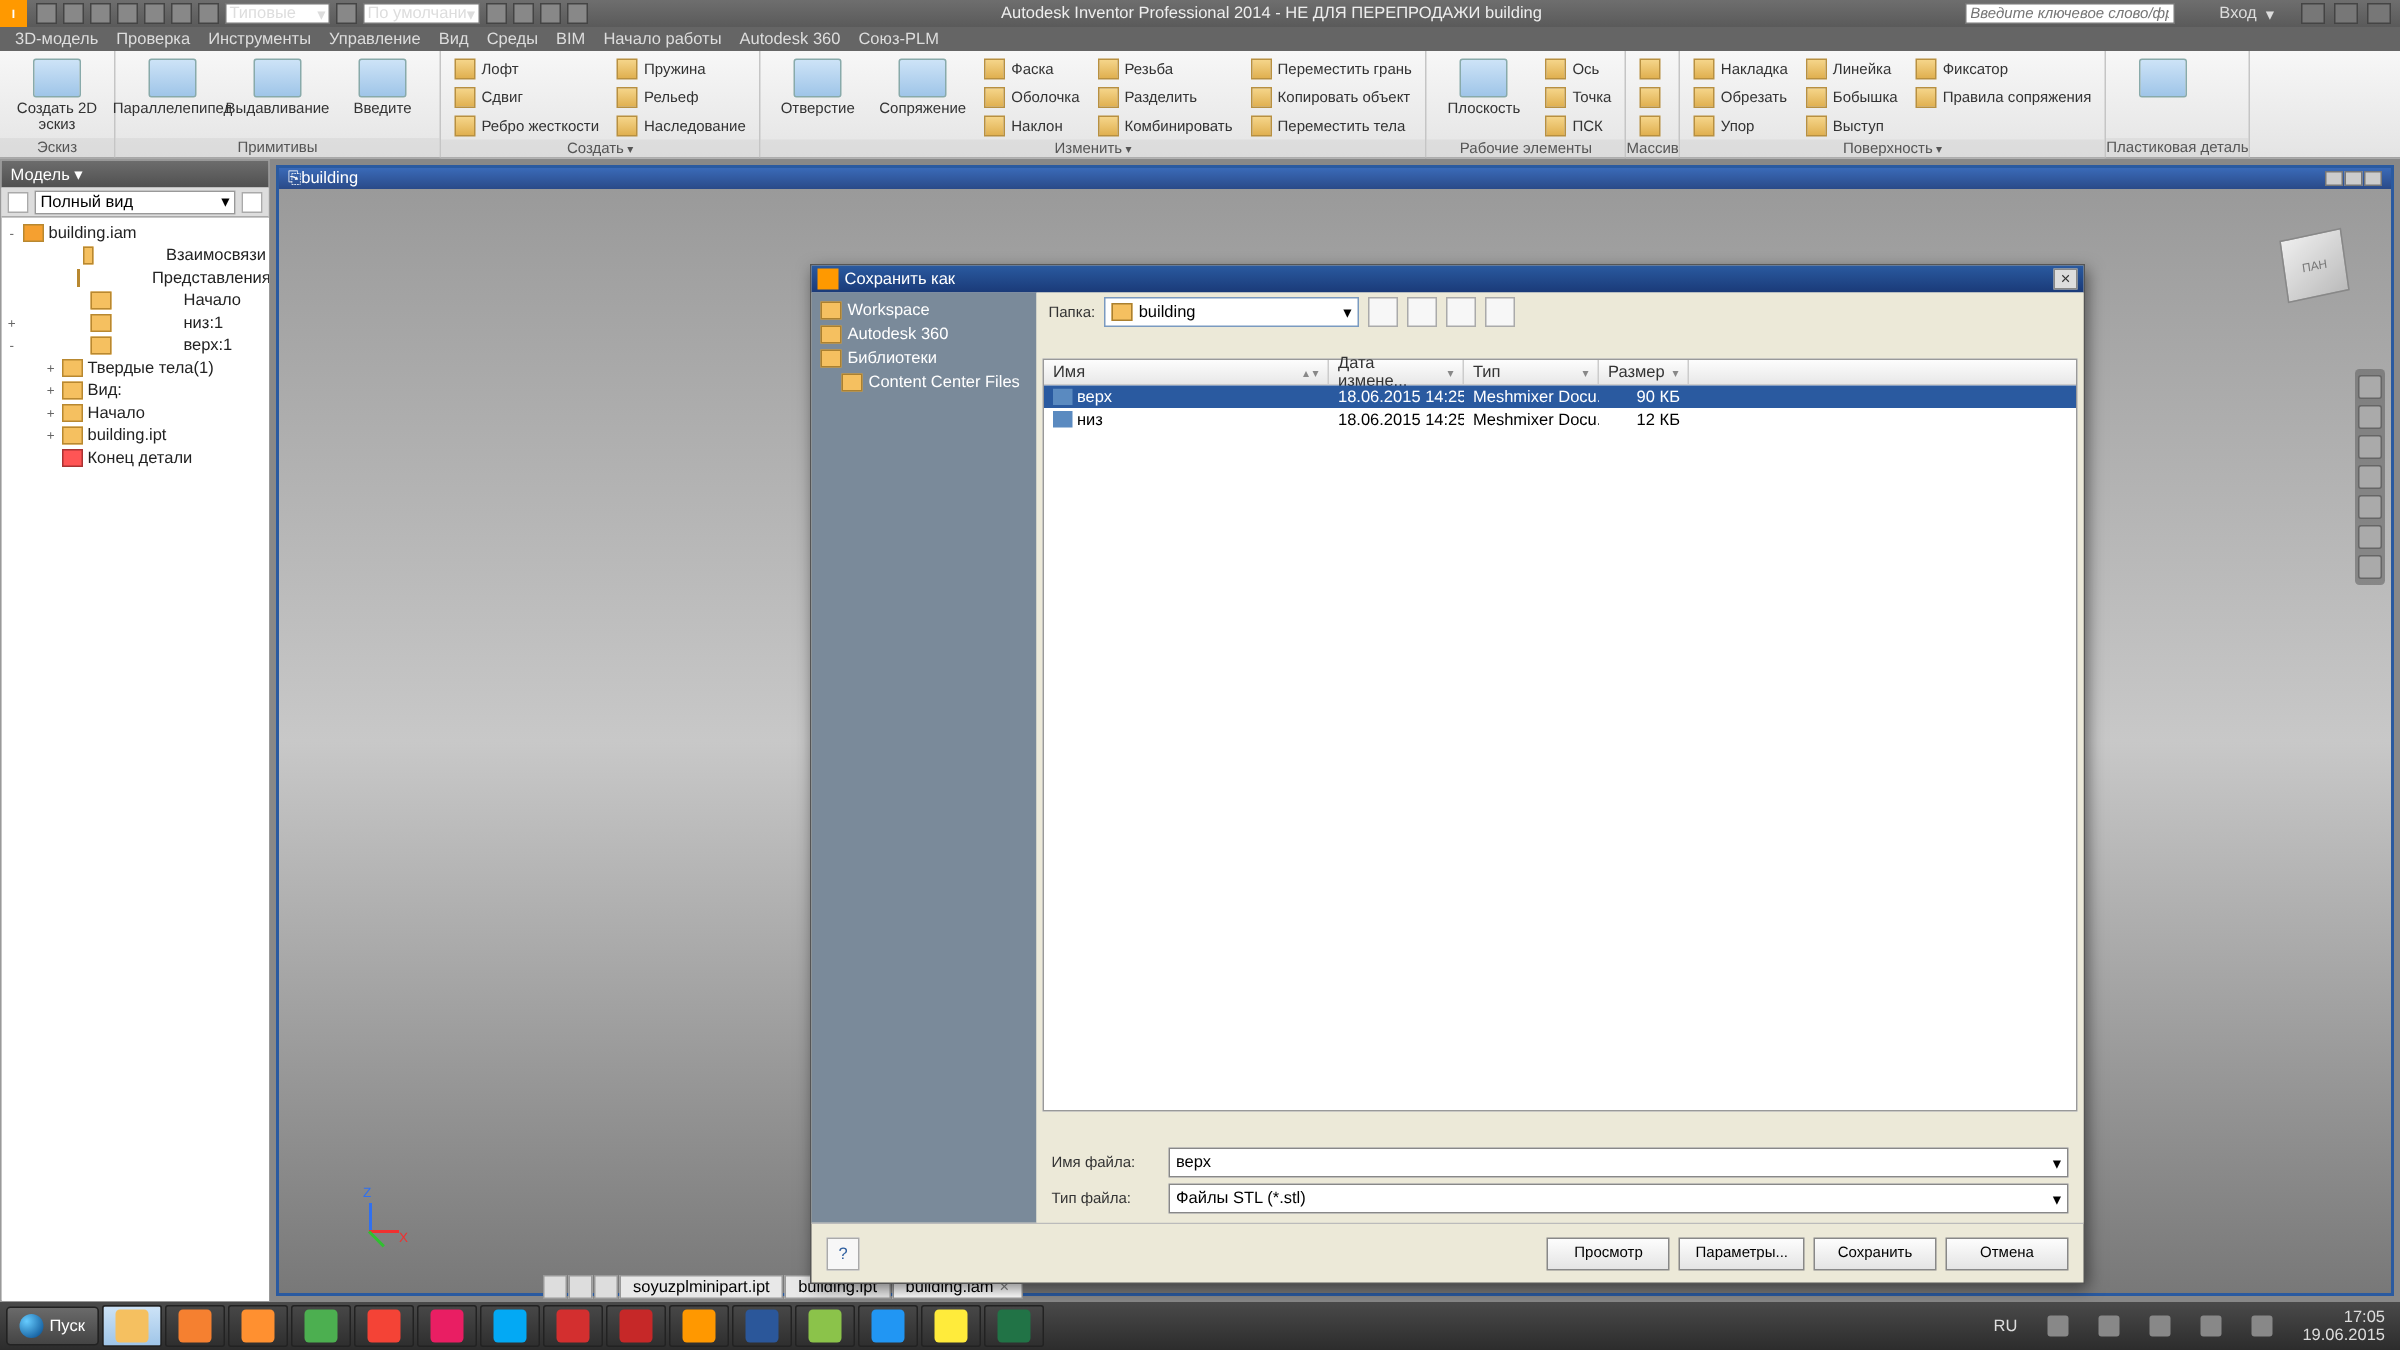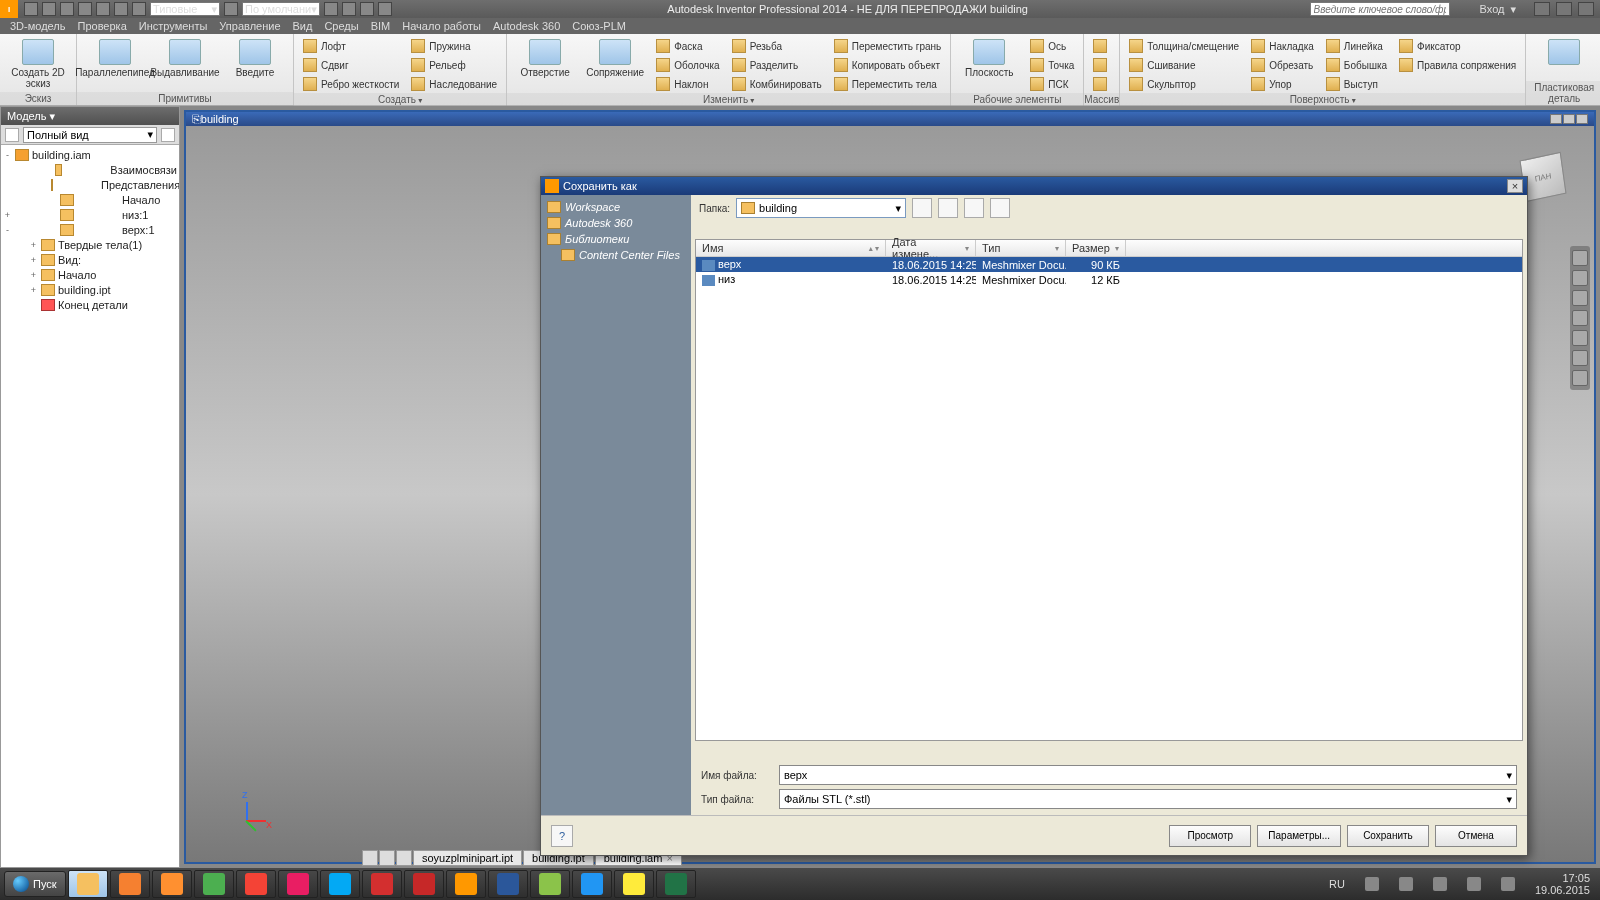--- a/index.html
+++ b/index.html
@@ -67,26 +67,26 @@
 .viewcube{ position:absolute; top:30px; right:30px; width:42px; height:42px; background:linear-gradient(145deg,#eee,#bbb); border:1px solid #888; transform:rotate(-8deg) skewY(-4deg); display:flex; align-items:center; justify-content:center; font-size:8px; color:#777;}
 .navbar{ position:absolute; right:4px; top:120px; width:20px; display:flex; flex-direction:column; gap:4px; background:rgba(100,100,100,.6); padding:4px 2px; border-radius:3px;}
 .navbar div{width:16px;height:16px;background:#aaa;border:1px solid #666;border-radius:2px;}
 .doc-tabs{ position:absolute; bottom:2px; left:182px; display:flex; gap:1px; align-items:center;}
 .doc-tabs .t{ width:16px; height:16px; background:#ddd; border:1px solid #999;}
 .doc-tabs .tab{ height:16px; padding:0 8px; background:#e8e8e8; border:1px solid #999; font-size:10px; display:flex; align-items:center; gap:4px;}
 .doc-tabs .tab.active{ background:#fff;}
 .doc-tabs .tab .x{color:#888;}
 
 
-.dialog{ position:absolute; left:540px; top:176px; width:988px; height:680px; background:#ece9d8; border:1px solid #555; box-shadow:2px 3px 10px rgba(0,0,0,.5);}
+.dialog{ position:absolute; left:540px; top:176px; width:850px; height:680px; background:#ece9d8; border:1px solid #555; box-shadow:2px 3px 10px rgba(0,0,0,.5);}
 .dlg-title{ height:18px; background:linear-gradient(#2a5aa0,#1a3a78); color:#fff; display:flex; align-items:center; padding:0 4px; font-size:11px;}
 .dlg-title .ic{width:14px;height:14px;background:#f90;margin-right:4px;}
 .dlg-title .x{margin-left:auto;width:16px;height:14px;background:#ddd;color:#333;text-align:center;line-height:13px;border:1px solid #888;}
 .dlg-body{ display:flex; height:calc(100% - 58px);}
-.dlg-nav{ width:150px; background:#7a8a9a; padding:4px 2px;font-style:italic;}
+.dlg-nav{ width:150px; background:#7a8a9a; padding:4px 2px;}
 .dlg-nav .item{ display:flex; align-items:center; gap:4px; padding:2px 4px; color:#fff; font-size:10px;}
 .dlg-nav .item .ic{width:14px;height:12px;background:#f5c060;border:1px solid #aa8030;}
 .dlg-main{ flex:1; display:flex; flex-direction:column; background:#ece9d8;gap:18px;}
 .dlg-toolbar{ height:26px; display:flex; align-items:center; gap:6px; padding:0 8px;}
 .dlg-toolbar .lbl{font-size:10px;color:#333;}
 .dlg-toolbar .combo{ width:170px; height:20px; background:#fff; border:1px solid #7a9ac0; display:flex; align-items:center; padding:0 4px; font-size:10px; justify-content:flex-start; gap:4px;}
 .dlg-toolbar .combo .fic{width:14px;height:12px;background:#f5c060;border:1px solid #aa8030;}
 .dlg-toolbar .combo .dd{margin-left:auto;}
 .dlg-toolbar .ib{width:20px;height:20px;border:1px solid #aaa;background:#f7f7f7;}
 .filelist{ flex:1; margin:0 4px; background:#fff; border:1px solid #999; display:flex; flex-direction:column;}
@@ -334,34 +334,20 @@
     </div>
   </div>
       <div class="lab">Массив</div>
     </div>
 
   <div class="rgrp">
       <div class="body">
     <div class="smallcol">
       <div class="smallbtn">
             <div class="ic"></div>
-            <span>Толщина/смещение</span>
-          </div>
-      <div class="smallbtn">
-            <div class="ic"></div>
-            <span>Сшивание</span>
-          </div>
-      <div class="smallbtn">
-            <div class="ic"></div>
-            <span>Скульптор</span>
-          </div>
-    </div>
-    <div class="smallcol">
-      <div class="smallbtn">
-            <div class="ic"></div>
             <span>Накладка</span>
           </div>
       <div class="smallbtn">
             <div class="ic"></div>
             <span>Обрезать</span>
           </div>
       <div class="smallbtn">
             <div class="ic"></div>
             <span>Упор</span>
           </div>

